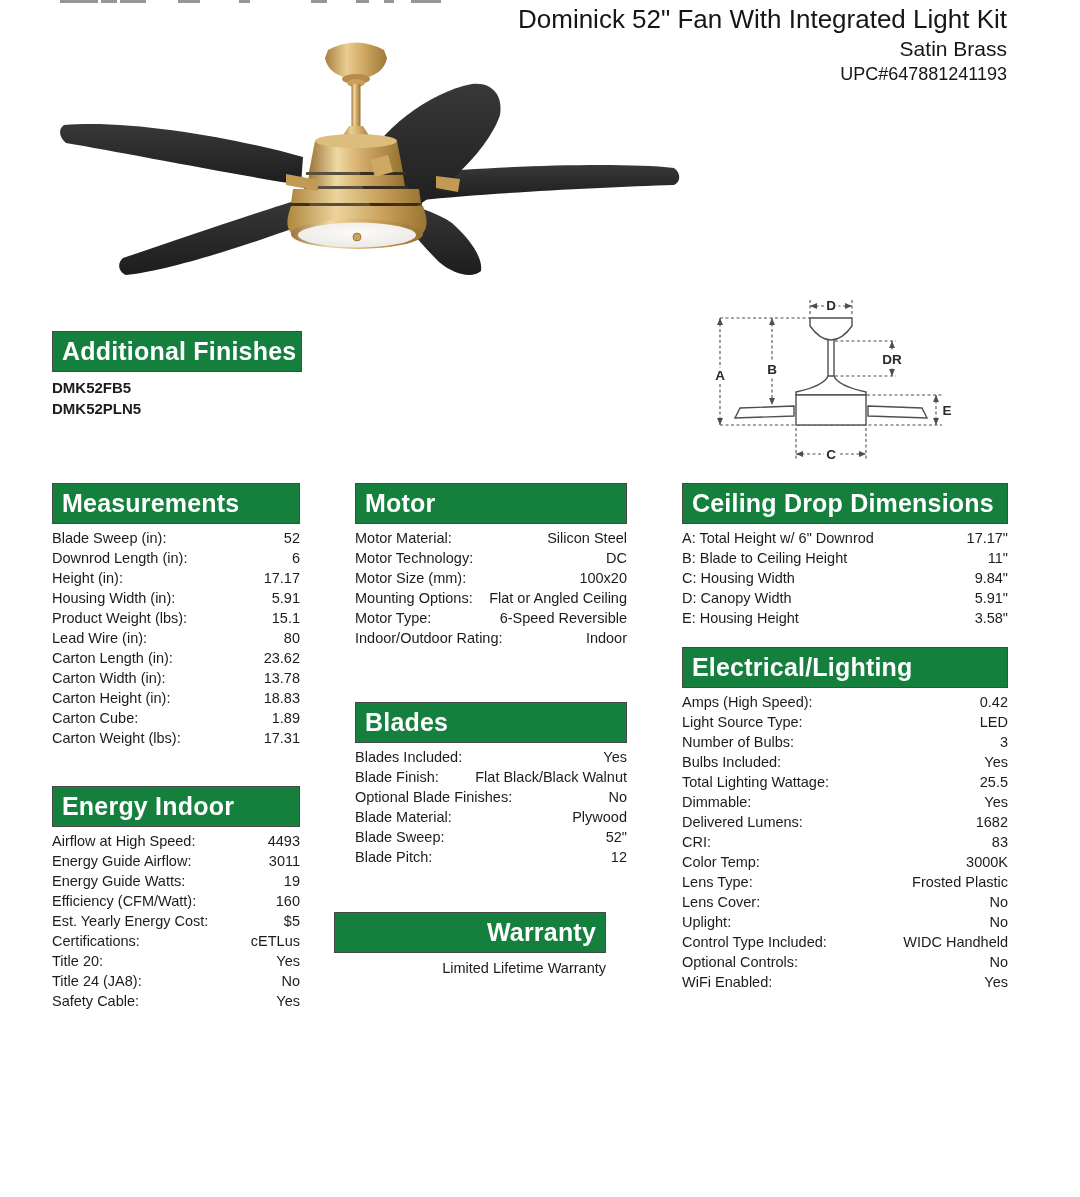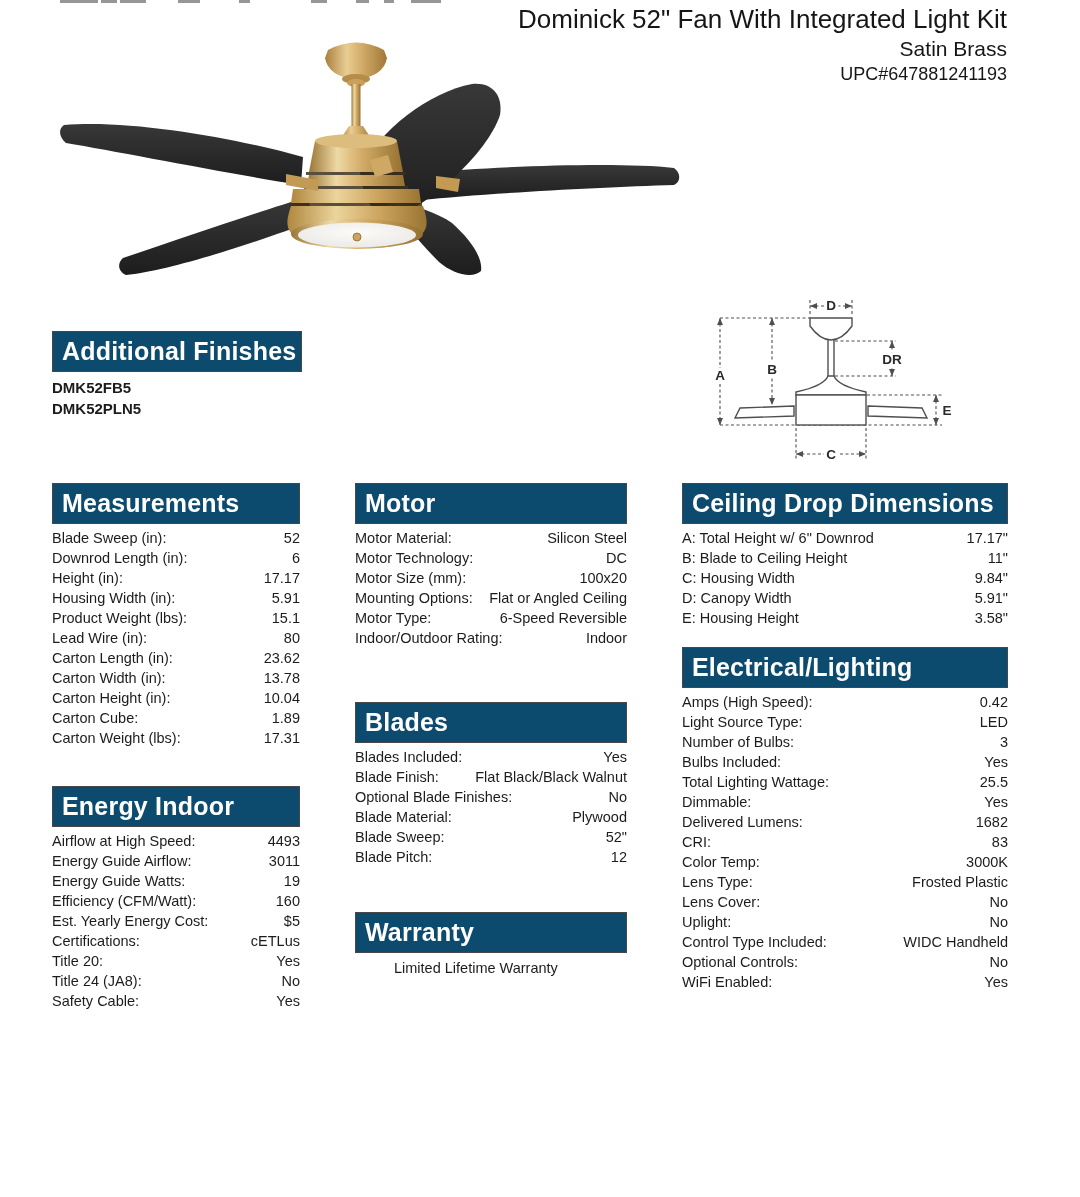--- a/index.html
+++ b/index.html
@@ -5,21 +5,21 @@
   html,body{margin:0;padding:0;background:#fff;}
   .page{position:relative;width:1080px;height:1197px;background:#fff;overflow:hidden;
         font-family:"Liberation Sans",sans-serif;color:#1c1c1c;}
   .abs{position:absolute;}
   .frag{position:absolute;top:0;height:3px;background:#969696;}
   .titleblock{position:absolute;top:3px;right:73px;text-align:right;color:#161616;}
   .t1{font-size:26px;line-height:32px;}
   .t2{font-size:21px;line-height:27px;}
   .t3{font-size:18px;line-height:25px;}
   section.spec{position:absolute;}
-  .bar{background:#0c4a6e;border:1px solid #474747;color:#fff;font-weight:bold;
+  .bar{background:#15803d;border:1px solid #474747;color:#fff;font-weight:bold;
        font-size:25px;line-height:28px;padding:5px 9px 6px;white-space:nowrap;
        letter-spacing:0.2px;box-sizing:border-box;}
   .rows{margin-top:4px;}
   .row{display:flex;justify-content:space-between;font-size:14.5px;line-height:20px;white-space:nowrap;}
   .row .lbl{text-align:left;}
   .row .val{text-align:left;}
   .finish-codes{margin-top:5px;}
   .finish-codes .code{font-weight:bold;font-size:15px;line-height:21px;}
   .note{font-size:14.5px;line-height:19px;margin-top:6px;margin-left:39px;}
   .dimlbl{font-size:13.5px;font-weight:bold;fill:#2a2a2a;
@@ -202,21 +202,21 @@
         <div class="row">
         <span class="lbl">Carton Length (in):</span>
         <span class="val">23.62</span>
       </div>
         <div class="row">
         <span class="lbl">Carton Width (in):</span>
         <span class="val">13.78</span>
       </div>
         <div class="row">
         <span class="lbl">Carton Height (in):</span>
-        <span class="val">10.04</span>
+        <span class="val">18.83</span>
       </div>
         <div class="row">
         <span class="lbl">Carton Cube:</span>
         <span class="val">1.89</span>
       </div>
         <div class="row">
         <span class="lbl">Carton Weight (lbs):</span>
         <span class="val">17.31</span>
       </div>
       </div>
@@ -317,21 +317,21 @@
         <span class="lbl">Blade Sweep:</span>
         <span class="val">52"</span>
       </div>
         <div class="row">
         <span class="lbl">Blade Pitch:</span>
         <span class="val">12</span>
       </div>
       </div>
   </section>
 
-  <section class="spec" style="left:355px;top:912px;width:272px;">
+  <section class="spec" style="left:334px;top:912px;width:272px;text-align:right;">
     <div class="bar">Warranty</div>
     <div class="note">Limited Lifetime Warranty</div>
   </section>
 
   <section class="spec" style="left:682px;top:483px;width:326px;">
     <div class="bar">Ceiling Drop Dimensions</div>
     <div class="rows">
         <div class="row">
         <span class="lbl">A: Total Height w/ 6" Downrod</span>
         <span class="val">17.17"</span>

